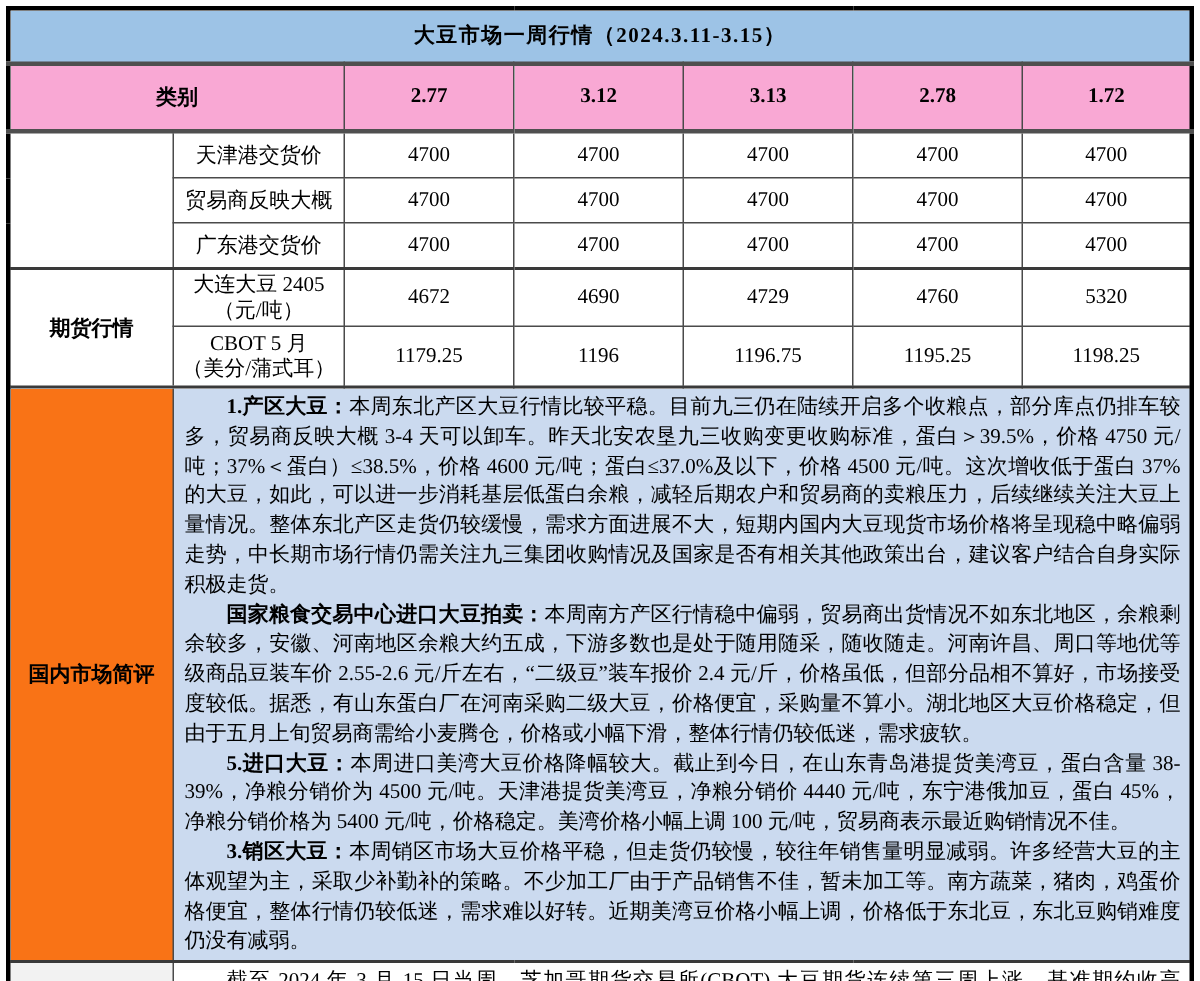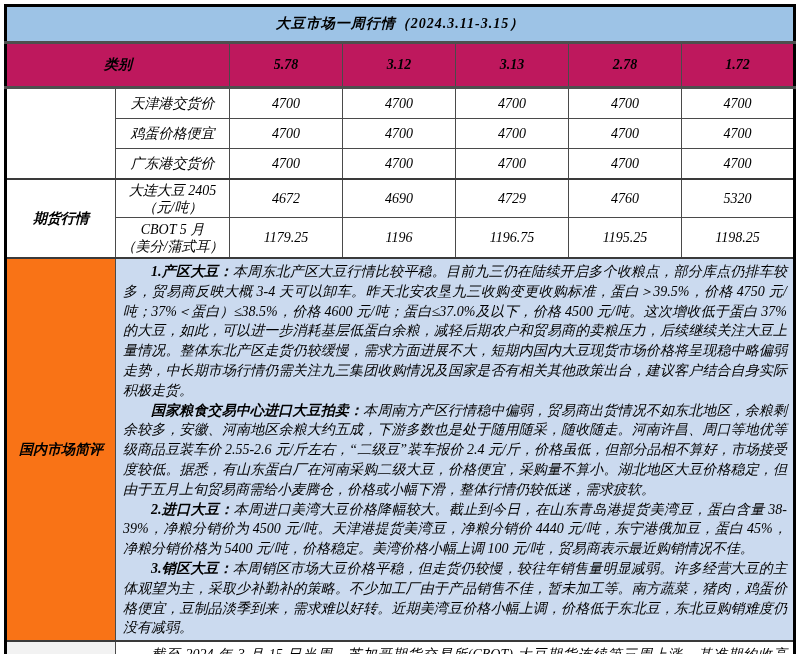--- a/index.html
+++ b/index.html
@@ -20,35 +20,34 @@
     width:791px;
     border:3px solid #000;
   }
   table.market td{
     border:1px solid #4a4a4a;
     text-align:center;
     vertical-align:middle;
     font-size:14px;
     padding:0 2px;
     overflow:hidden;
-    font-style:italic;
   }
   
   tr.sep-below td{border-bottom:3px solid #4f4f4f;}
   tr.sep-above td{border-top:2px solid #3a3a3a;}
 
   .title-row td{
     background:#9dc3e6;
     font-weight:bold;
     font-size:17px;
     height:34px;
     letter-spacing:1px;
   }
   .header-row td{
-    background:#be185d;
+    background:#f9a8d4;
     font-weight:bold;
     font-size:15px;
     height:42px;
   }
   .spot-row td{height:29px;background:#ffffff;margin-top:41px;}
   .fut-row-1 td{height:37px;background:#ffffff;}
   .fut-row-2 td{height:39px;background:#ffffff;}
   .group-label{
     font-weight:bold;
     font-size:15px;
@@ -106,38 +105,38 @@
       <col style="width:113px">
     </colgroup>
 
     <tbody>
         <tr class="title-row sep-below">
       <td colspan="7">大豆市场一周行情（2024.3.11-3.15）</td>
     </tr>
 
     <tr class="header-row sep-below">
       <td colspan="2">类别</td>
-      <td>5.78</td>
+      <td>2.77</td>
       <td>3.12</td>
       <td>3.13</td>
       <td>2.78</td>
       <td>1.72</td>
     </tr>
 
     <tr class="spot-row">
       <td rowspan="3"></td>
       <td>天津港交货价</td>
       <td>4700</td>
       <td>4700</td>
       <td>4700</td>
       <td>4700</td>
       <td>4700</td>
     </tr>
     <tr class="spot-row">
-      <td>鸡蛋价格便宜</td>
+      <td>贸易商反映大概</td>
       <td>4700</td>
       <td>4700</td>
       <td>4700</td>
       <td>4700</td>
       <td>4700</td>
     </tr>
     <tr class="spot-row">
       <td>广东港交货价</td>
       <td>4700</td>
       <td>4700</td>
@@ -168,22 +167,22 @@
       <td>1196.75</td>
       <td>1195.25</td>
       <td>1198.25</td>
     </tr>
 
     <tr class="review-row sep-above">
       <td class="review-label">国内市场简评</td>
       <td colspan="6" class="review-body">
         <p><span class="lead">1.产区大豆：</span><span>本周东北产区大豆行情比较平稳。目前九三仍在陆续开启多个收粮点，部分库点仍排车较多，贸易商反映大概 3-4 天可以卸车。昨天北安农垦九三收购变更收购标准，蛋白＞39.5%，价格 4750 元/吨；37%＜蛋白）≤38.5%，价格 4600 元/吨；蛋白≤37.0%及以下，价格 4500 元/吨。这次增收低于蛋白 37%的大豆，如此，可以进一步消耗基层低蛋白余粮，减轻后期农户和贸易商的卖粮压力，后续继续关注大豆上量情况。整体东北产区走货仍较缓慢，需求方面进展不大，短期内国内大豆现货市场价格将呈现稳中略偏弱走势，中长期市场行情仍需关注九三集团收购情况及国家是否有相关其他政策出台，建议客户结合自身实际积极走货。</span></p>
         <p><span class="lead">国家粮食交易中心进口大豆拍卖：</span><span>本周南方产区行情稳中偏弱，贸易商出货情况不如东北地区，余粮剩余较多，安徽、河南地区余粮大约五成，下游多数也是处于随用随采，随收随走。河南许昌、周口等地优等级商品豆装车价 2.55-2.6 元/斤左右，“二级豆”装车报价 2.4 元/斤，价格虽低，但部分品相不算好，市场接受度较低。据悉，有山东蛋白厂在河南采购二级大豆，价格便宜，采购量不算小。湖北地区大豆价格稳定，但由于五月上旬贸易商需给小麦腾仓，价格或小幅下滑，整体行情仍较低迷，需求疲软。</span></p>
-        <p><span class="lead">2.进口大豆：</span><span>本周进口美湾大豆价格降幅较大。截止到今日，在山东青岛港提货美湾豆，蛋白含量 38-39%，净粮分销价为 4500 元/吨。天津港提货美湾豆，净粮分销价 4440 元/吨，东宁港俄加豆，蛋白 45%，净粮分销价格为 5400 元/吨，价格稳定。美湾价格小幅上调 100 元/吨，贸易商表示最近购销情况不佳。</span></p>
-        <p><span class="lead">3.销区大豆：</span><span>本周销区市场大豆价格平稳，但走货仍较慢，较往年销售量明显减弱。许多经营大豆的主体观望为主，采取少补勤补的策略。不少加工厂由于产品销售不佳，暂未加工等。南方蔬菜，猪肉，鸡蛋价格便宜，豆制品淡季到来，需求难以好转。近期美湾豆价格小幅上调，价格低于东北豆，东北豆购销难度仍没有减弱。</span></p>
+        <p><span class="lead">5.进口大豆：</span><span>本周进口美湾大豆价格降幅较大。截止到今日，在山东青岛港提货美湾豆，蛋白含量 38-39%，净粮分销价为 4500 元/吨。天津港提货美湾豆，净粮分销价 4440 元/吨，东宁港俄加豆，蛋白 45%，净粮分销价格为 5400 元/吨，价格稳定。美湾价格小幅上调 100 元/吨，贸易商表示最近购销情况不佳。</span></p>
+        <p><span class="lead">3.销区大豆：</span><span>本周销区市场大豆价格平稳，但走货仍较慢，较往年销售量明显减弱。许多经营大豆的主体观望为主，采取少补勤补的策略。不少加工厂由于产品销售不佳，暂未加工等。南方蔬菜，猪肉，鸡蛋价格便宜，整体行情仍较低迷，需求难以好转。近期美湾豆价格小幅上调，价格低于东北豆，东北豆购销难度仍没有减弱。</span></p>
       </td>
     </tr>
 
     <tr class="news-row sep-above">
       <td class="news-label">快讯</td>
       <td colspan="6" class="news-body">
         <p><span>截至 2024 年 3 月 15 日当周，芝加哥期货交易所(CBOT) 大豆期货连续第三周上涨，基准期约收高 1.2%，接近 12 美元关口，延续了从三年多低点反弹的走势，因为巴西大豆产量下调，美国大豆压榨需求强劲，植物油以及原油市场上涨也提供支持。不过南美大豆正在进入收获季节，美国大豆出口季节性下滑，制约了豆价的反弹空间。</span></p>
       </td>
     </tr>
   </tbody>

